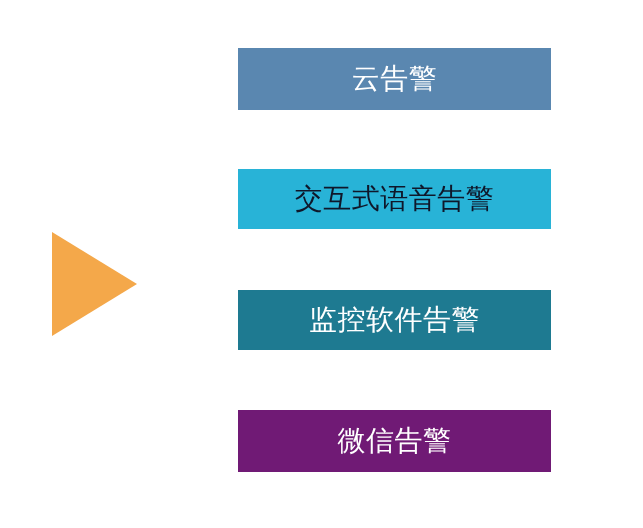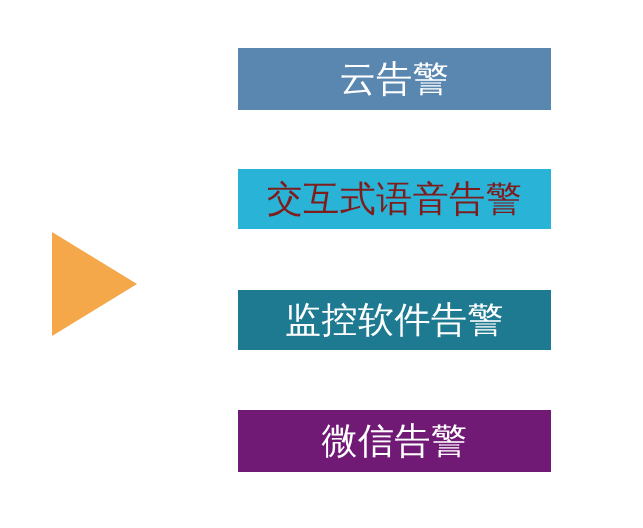--- a/index.html
+++ b/index.html
@@ -42,21 +42,21 @@
     left: 238px;
     width: 313px;
     display: flex;
     align-items: center;
     justify-content: center;
     box-sizing: border-box;
     overflow: hidden;
   }
   .bar-label {
     color: #ffffff;
-    font-size: 36px;
+    font-size: 28px;
     line-height: 1;
     letter-spacing: 0.5px;
     white-space: nowrap;
     font-weight: 400;
     text-align: center;
     font-family: "DejaVu Sans", "Liberation Sans", sans-serif;
   }
 
   .bar-0 { top: 48px;  height: 62px; }
   .bar-1 { top: 169px; height: 60px; }
@@ -74,21 +74,21 @@
         <polygon id="arrow-poly" points="0,0 85,52 0,104" fill="#F4A84A"></polygon>
       </svg>
     </span>
   </div>
 
   <div class="bar bar-0" style="background-color: rgb(90, 135, 176); left: 238px; top: 48px; width: 313px; height: 62px;">
     <span class="bar-label" style="color: rgb(255, 255, 255);">云告警</span>
   </div>
 
   <div class="bar bar-1" style="background-color: rgb(40, 179, 215); left: 238px; top: 169px; width: 313px; height: 60px;">
-    <span class="bar-label" style="color: #7f1d1d;">交互式语音告警</span>
+    <span class="bar-label" style="color: #0f172a;">交互式语音告警</span>
   </div>
 
   <div class="bar bar-2" style="background-color: rgb(30, 122, 145); left: 238px; top: 290px; width: 313px; height: 60px;">
     <span class="bar-label" style="color: rgb(255, 255, 255);">监控软件告警</span>
   </div>
 
   <div class="bar bar-3" style="background-color: #701a75; left: 238px; top: 410px; width: 313px; height: 62px;">
     <span class="bar-label" style="color: rgb(255, 255, 255);">微信告警</span>
   </div>
 

